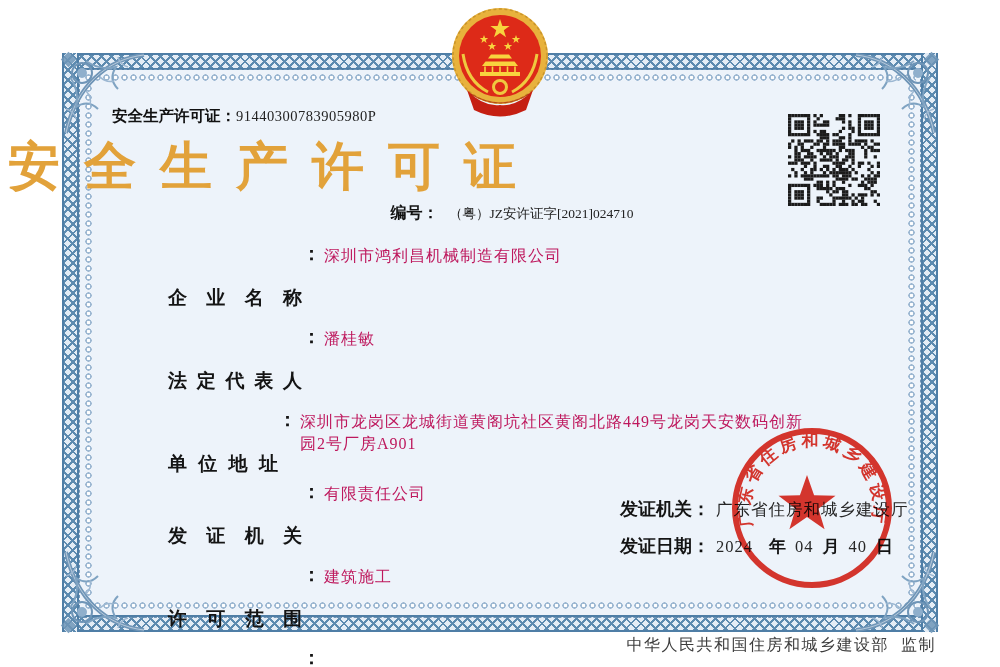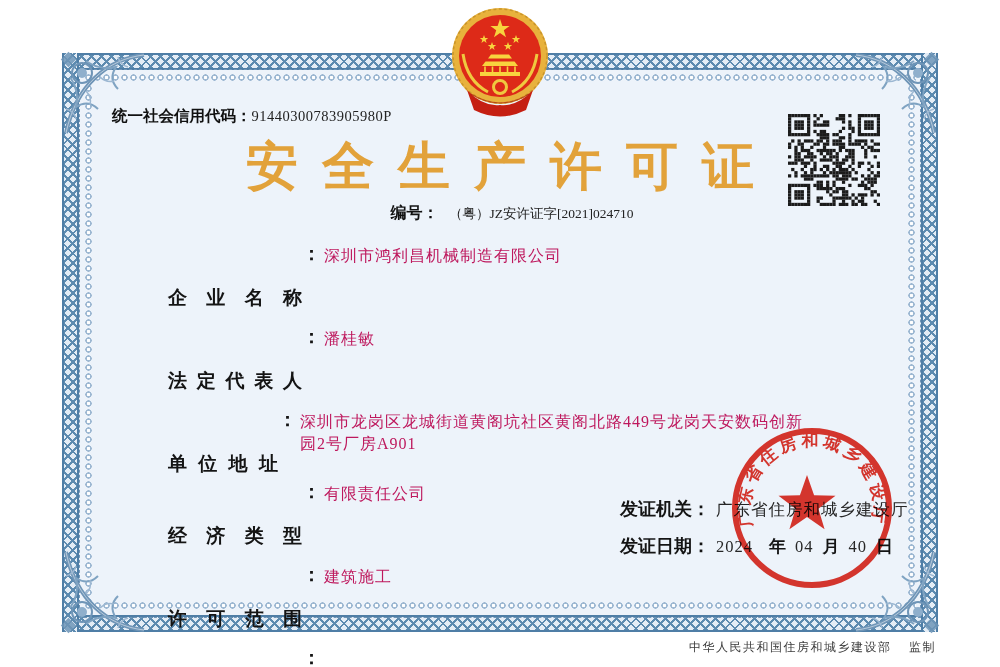--- a/index.html
+++ b/index.html
@@ -20,22 +20,22 @@
   .corner{position:absolute;width:90px;height:90px;}
   .corner.tl{left:60px;top:51px;}
   .corner.tr{right:60px;top:51px;transform:scaleX(-1);}
   .corner.bl{left:60px;bottom:33px;transform:scaleY(-1);}
   .corner.br{right:60px;bottom:33px;transform:scale(-1,-1);}
   
   .emblem{position:absolute;left:451px;top:6px;z-index:5;}
   .credit{position:absolute;left:112px;top:106px;display:flex;align-items:baseline;z-index:3;}
   .credit .lbl{font-weight:bold;font-size:15.5px;color:#111;}
   .credit .val{font-family:Liberation Serif, serif;font-size:14.5px;color:#222;letter-spacing:.5px;}
-  .title{position:absolute;left:0;right:0;top:132px;text-align:center;z-index:3;
-         font-size:52px;font-weight:900;color:#e2a23a;letter-spacing:24px;padding-left:24px;}
+  .title{position:absolute;left:0;right:0;top:132px;text-align:left;z-index:3;
+         font-size:52px;font-weight:900;color:#e2a23a;letter-spacing:24px;padding-left:8px;}
   .serial{position:absolute;left:0;right:0;top:203px;text-align:center;z-index:3;padding-left:24px;}
   .serial .lbl{font-weight:bold;font-size:16px;color:#111;margin-right:6px;}
   .serial .val{font-family:"Liberation Serif","DejaVu Serif",serif;font-size:13.5px;color:#222;}
   .qr{position:absolute;left:788px;top:114px;z-index:4;}
   
   .fields{position:absolute;left:168px;top:243px;width:640px;z-index:3;}
   .row{display:flex;align-items:flex-start;margin-bottom:17px;}
   .row.address{margin-bottom:6px;}
   .flabel{display:inline-block;width:134px;font-weight:bold;font-size:19px;color:#141414;
           text-align:justify;text-align-last:justify;line-height:22px;margin-top:44px;}
@@ -46,21 +46,21 @@
   
   .issue{position:absolute;left:620px;top:497px;z-index:3;}
   .issue .irow{display:flex;align-items:baseline;margin-bottom:13px;}
   .issue .lbl{font-weight:bold;font-size:18px;color:#141414;margin-right:6px;text-align:center;}
   .issue .val{font-family:"Liberation Serif","DejaVu Serif",serif;font-size:16.5px;color:#262626;letter-spacing:1px;}
   .date .val{margin-right:9px;} .date .unit{font-weight:bold;font-size:17px;color:#141414;margin-right:9px;}
   .date .y{margin-right:16px;}
   
   .seal{position:absolute;left:727px;top:423px;z-index:6;mix-blend-mode:multiply;opacity:.92;}
   .footer{position:absolute;right:64px;bottom:11px;z-index:3;white-space:pre;
-          font-family:Liberation Mono, monospace;font-size:12px;color:#3c3c3c;letter-spacing:1.5px;}
+          font-family:Liberation Sans, sans-serif;font-size:16px;color:#3c3c3c;letter-spacing:1.5px;}
 </style>
 </head>
 <body>
 
 <div class="page">
 
   <div class="paper"></div>
   <div class="band h t"></div>
   <div class="band h b"></div>
   <div class="band v l"></div>
@@ -114,21 +114,21 @@
       <path d="M29 66 h40 v4 h-40 z"></path>
       <path d="M31 60 h36 l-3.5 -4.5 h-29 z"></path>
       <path d="M37 52.5 h24 l-3 -4 h-18 z"></path>
     </g>
     <path d="M34 60.5 v5.5 M41.5 60.5 v5.5 M49 60.5 v5.5 M56.5 60.5 v5.5 M64 60.5 v5.5" stroke="#f8d33e" stroke-width="1.6"></path>
     <circle cx="49" cy="81" r="6.5" fill="none" stroke="#efc93f" stroke-width="3"></circle>
     <path d="M12 48 q4 27 25 38 M86 48 q-4 27 -25 38" fill="none" stroke="#efc93f" stroke-width="3"></path>
   </svg>
 
   <div class="credit">
-    <span class="lbl">统一社会信用代码：</span>
+    <span class="lbl">安全生产许可证：</span>
     <span class="val">91440300783905980P</span>
   </div>
 
   <svg class="qr" width="92" height="92" viewBox="0 0 29 29">
       <rect x="0" y="0" width="1.02" height="1.02" fill="#1b1b1b"></rect>
       <rect x="1" y="0" width="1.02" height="1.02" fill="#1b1b1b"></rect>
       <rect x="2" y="0" width="1.02" height="1.02" fill="#1b1b1b"></rect>
       <rect x="3" y="0" width="1.02" height="1.02" fill="#1b1b1b"></rect>
       <rect x="4" y="0" width="1.02" height="1.02" fill="#1b1b1b"></rect>
       <rect x="5" y="0" width="1.02" height="1.02" fill="#1b1b1b"></rect>
@@ -546,21 +546,21 @@
       <span class="flabel">法定代表人</span>
       <span class="fcolon">：</span>
       <span class="fvalue">潘桂敏</span>
     </div>
     <div class="row address">
       <span class="flabel">单位地址</span>
       <span class="fcolon">：</span>
       <span class="fvalue">深圳市龙岗区龙城街道黄阁坑社区黄阁北路449号龙岗天安数码创新园2号厂房A901</span>
     </div>
     <div class="row">
-      <span class="flabel">经济类型</span>
+      <span class="flabel">发证机关</span>
       <span class="fcolon">：</span>
       <span class="fvalue">有限责任公司</span>
     </div>
     <div class="row">
       <span class="flabel">许可范围</span>
       <span class="fcolon">：</span>
       <span class="fvalue">建筑施工</span>
     </div>
     <div class="row">
       <span class="flabel">有效期</span>

